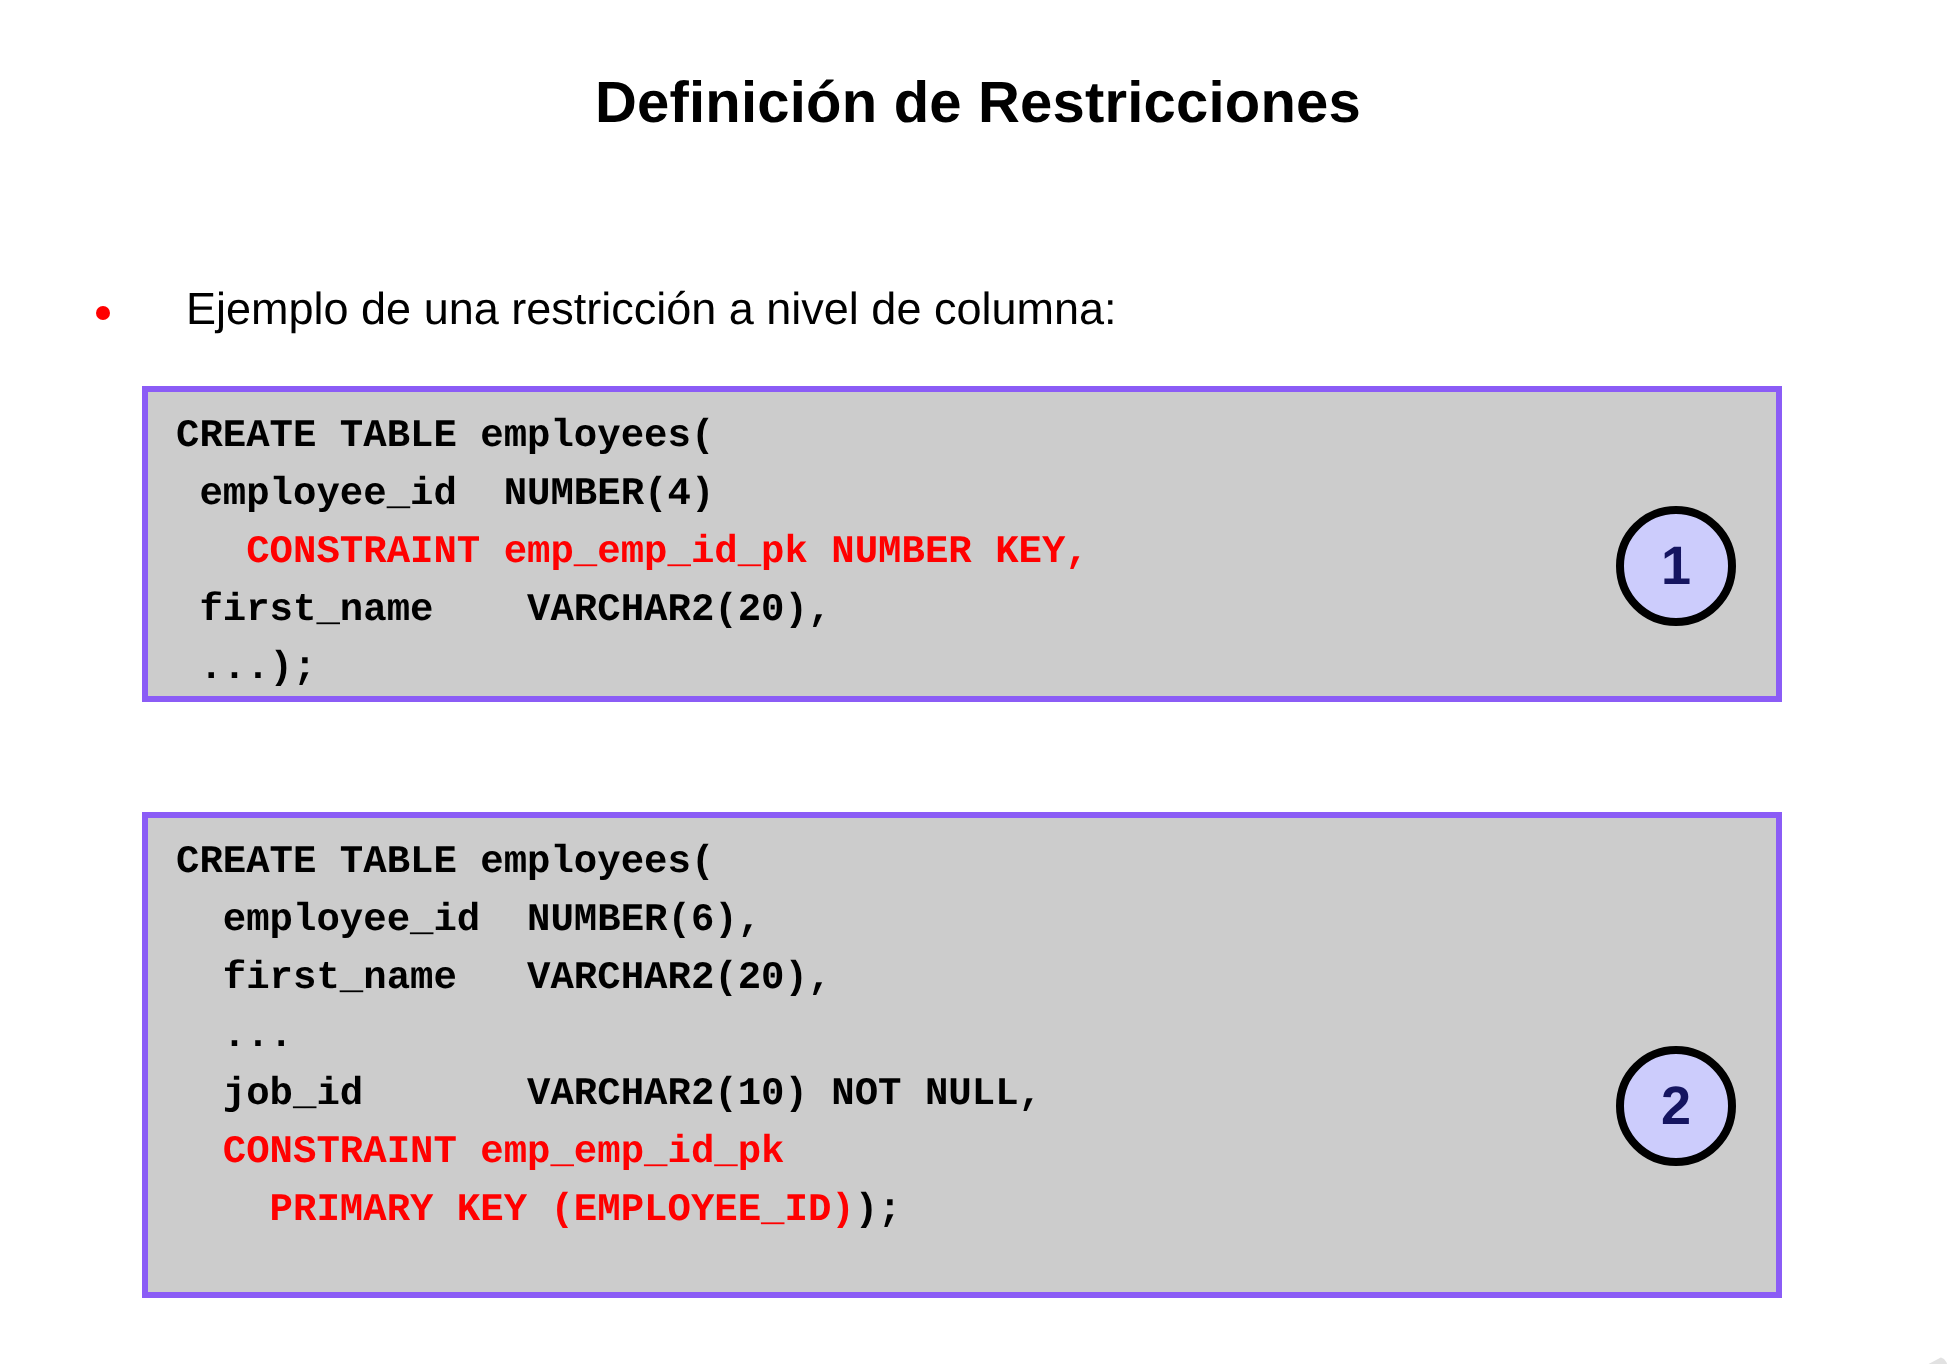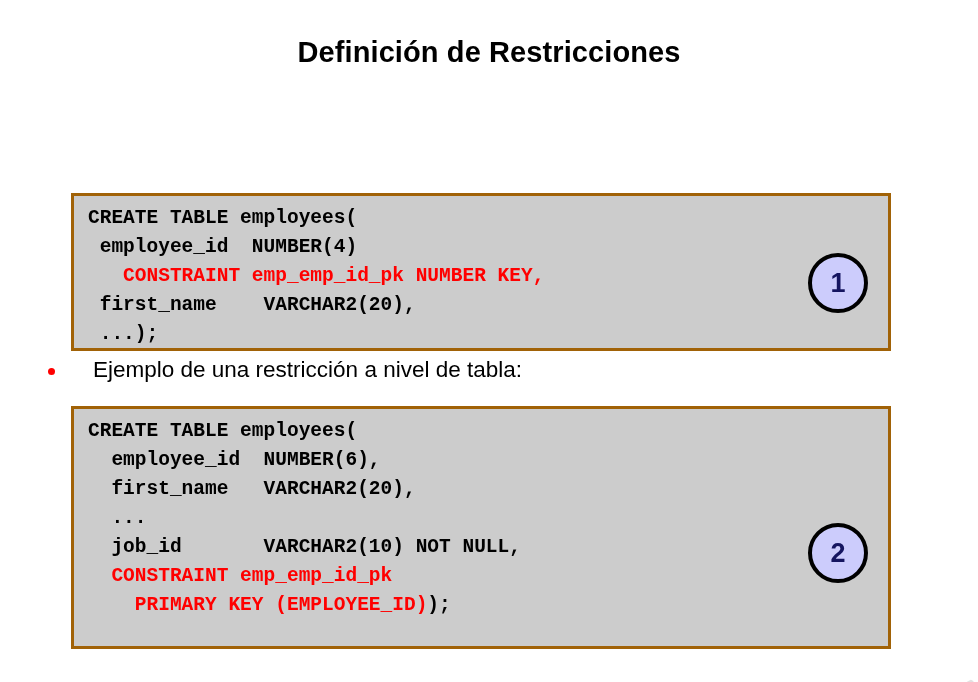--- a/index.html
+++ b/index.html
@@ -79,21 +79,21 @@
     font-size: 22.5px;
     color: #000000;
     line-height: 1.2;
     white-space: nowrap;
   }
 
   
   .code-box {
     position: absolute;
     background: #cccccc;
-    border: 3px solid #a16207;
+    border: 3px solid #8b5cf6;
     box-sizing: border-box;
     z-index: 2;
   }
   .code-box.box1 {
     left: 71px;
     top: 193px;
     width: 820px;
     height: 158px;
   }
   .code-box.box2 {
@@ -141,29 +141,29 @@
 </style>
 </head>
 <body>
 
 <div id="slide">
 
   <div class="watermark">cademy</div>
 
   <div class="slide-title">Definición de Restricciones</div>
 
+  <div class="bullet-row b1">
+    <span class="bullet-dot"></span>
+    <span class="bullet-text">Ejemplo de una restricción a nivel de columna:</span>
+  </div>
 
   <div class="code-box box1">
     <div class="code-lines"><span class="ln"><span class="blk">CREATE TABLE employees(</span></span><span class="ln"><span class="blk"> employee_id  NUMBER(4)</span></span><span class="ln"><span class="red">   CONSTRAINT emp_emp_id_pk NUMBER KEY,</span></span><span class="ln"><span class="blk"> first_name    VARCHAR2(20),</span></span><span class="ln"><span class="blk"> ...);</span></span></div>
   </div>
   <div class="badge badge1">1</div>
 
-  <div class="bullet-row b2">
-    <span class="bullet-dot"></span>
-    <span class="bullet-text">Ejemplo de una restricción a nivel de tabla:</span>
-  </div>
 
   <div class="code-box box2">
     <div class="code-lines"><span class="ln"><span class="blk">CREATE TABLE employees(</span></span><span class="ln"><span class="blk">  employee_id  NUMBER(6),</span></span><span class="ln"><span class="blk">  first_name   VARCHAR2(20),</span></span><span class="ln"><span class="blk">  ...</span></span><span class="ln"><span class="blk">  job_id       VARCHAR2(10) NOT NULL,</span></span><span class="ln"><span class="red">  CONSTRAINT emp_emp_id_pk</span></span><span class="ln"><span class="red">    PRIMARY KEY (EMPLOYEE_ID)</span><span class="blk">);</span></span></div>
   </div>
   <div class="badge badge2">2</div>
 
 </div>
 
 </body></html>

